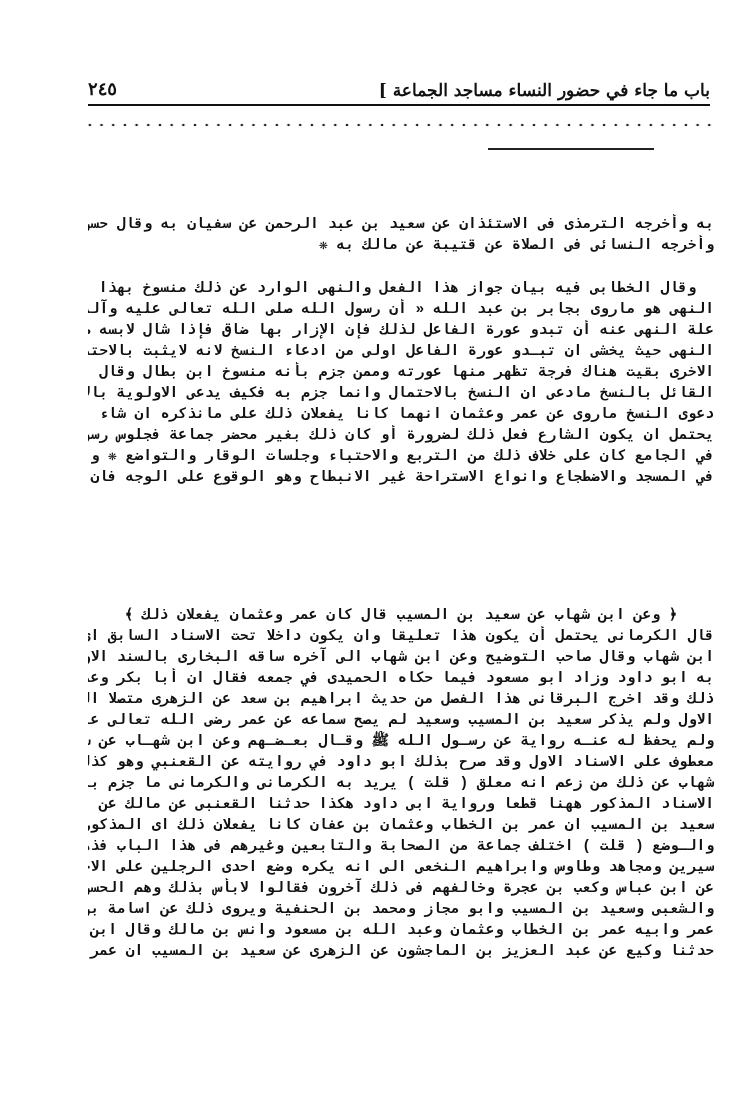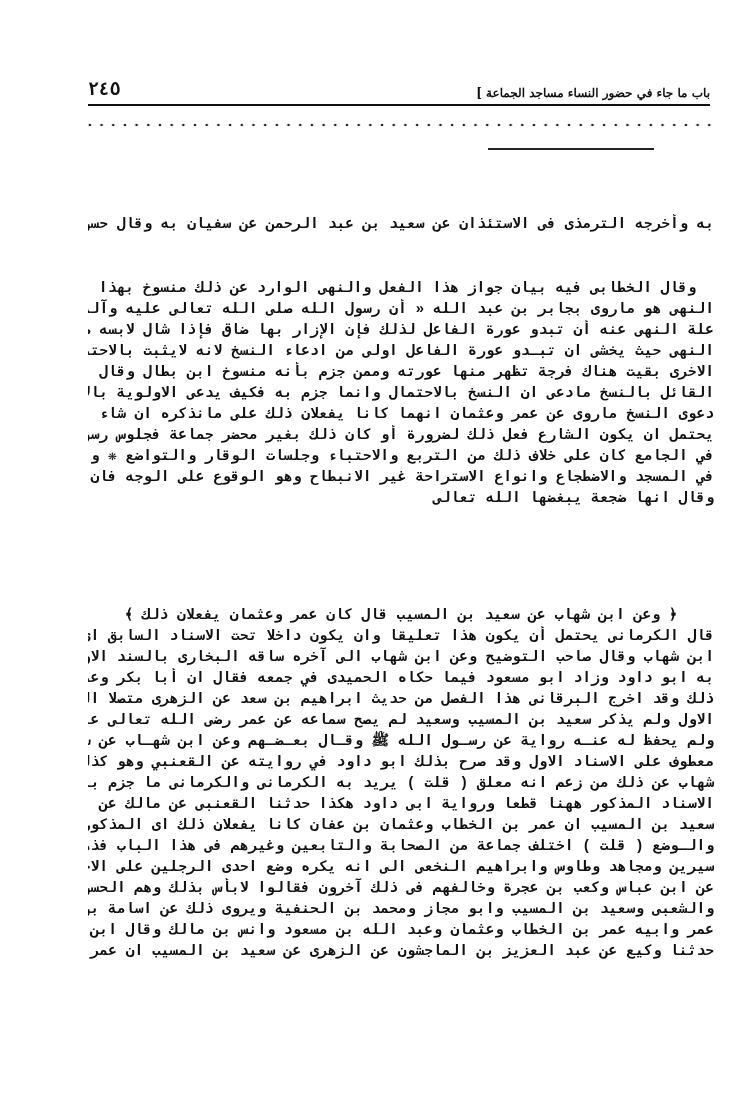--- a/index.html
+++ b/index.html
@@ -30,26 +30,26 @@
       width: 622px;
       height: 30px;
       display: flex;
       flex-direction: row;
       justify-content: space-between;
       align-items: flex-end;
       direction: rtl;
     }
     .header-title {
       font-family: "DejaVu Serif", "Liberation Serif", serif;
-      font-size: 12px;
+      font-size: 17px;
       font-weight: bold;
       white-space: nowrap;
     }
     .page-number {
-      font-family: Liberation Mono, monospace;
+      font-family: Liberation Sans, sans-serif;
       font-size: 18px;
       font-weight: bold;
       white-space: nowrap;
     }
     .header-rule {
       position: absolute;
       left: 88px;
       top: 104px;
       width: 622px;
       height: 2px;
@@ -115,34 +115,34 @@
   <div class="running-header">
     <span class="header-title">باب ما جاء في حضور النساء مساجد الجماعة ]</span>
     <span class="page-number">٢٤٥</span>
   </div>
   <div class="header-rule"></div>
   <div class="dotted-rule"></div>
   <div class="separator-rule"></div>
 
   <div class="text-block block-a">
     <span class="line">به وأخرجه الترمذى فى الاستئذان عن سعيد بن عبد الرحمن عن سفيان به وقال حسن صحيح .</span>
+    <span class="line last">وأخرجه النسائى فى الصلاة عن قتيبة عن مالك به ❋</span>
   </div>
 
   <div class="text-block block-b">
     <span class="line indent">وقال الخطابى فيه بيان جواز هذا الفعل والنهى الوارد عن ذلك منسوخ بهذا الحديث ( قلت )</span>
     <span class="line">النهى هو ماروى بجابر بن عبد الله « أن رسول الله صلى الله تعالى عليه وآله وسلم نهى أن يضع</span>
     <span class="line">علة النهى عنه أن تبدو عورة الفاعل لذلك فإن الإزار بها ضاق فإذا شال لابسه صحيح رجليه فوق</span>
     <span class="line">النهى حيث يخشى ان تبـدو عورة الفاعل اولى من ادعاء النسخ لانه لايثبت بالاحتمال ( قلت )</span>
     <span class="line">الاخرى بقيت هناك فرجة تظهر منها عورته وممن جزم بأنه منسوخ ابن بطال وقال بعضهم محمل</span>
     <span class="line">القائل بالنسخ مادعى ان النسخ بالاحتمال وانما جزم به فكيف يدعى الاولوية بالاحتمال ويقوى</span>
     <span class="line">دعوى النسخ ماروى عن عمر وعثمان انهما كانا يفعلان ذلك على مانذكره ان شاء الله تعالى ويقال</span>
     <span class="line">يحتمل ان يكون الشارع فعل ذلك لضرورة أو كان ذلك بغير محضر جماعة فجلوس رسول الله ﷺ</span>
     <span class="line">في الجامع كان على خلاف ذلك من التربع والاحتباء وجلسات الوقار والتواضع ❋ وفيه جواز الاتكاء</span>
     <span class="line">في المسجد والاضطجاع وانواع الاستراحة غير الانبطاح وهو الوقوع على الوجه فان النبى ﷺ قد نهى</span>
-    <span class="line last">وقال انها ضجعة يبغضها الله تعالى</span>
   </div>
 
   <div class="text-block block-c">
     <span class="line centered">﴿ وعن ابن شهاب عن سعيد بن المسيب قال كان عمر وعثمان يفعلان ذلك ﴾</span>
     <span class="line">قال الكرمانى يحتمل أن يكون هذا تعليقا وان يكون داخلا تحت الاسناد السابق اى عن مالك عن</span>
     <span class="line">ابن شهاب وقال صاحب التوضيح وعن ابن شهاب الى آخره ساقه البخارى بالسند الاول وقد صرح</span>
     <span class="line">به ابو داود وزاد ابو مسعود فيما حكاه الحميدى في جمعه فقال ان أبا بكر وعمر وعثمان كانوا يفعلون</span>
     <span class="line">ذلك وقد اخرج البرقانى هذا الفصل من حديث ابراهيم بن سعد عن الزهرى متصلا القعنبى</span>
     <span class="line">الاول ولم يذكر سعيد بن المسيب وسعيد لم يصح سماعه عن عمر رضى الله تعالى عنه وأدرك عثمان</span>
     <span class="line">ولم يحفظ له عنـه رواية عن رسـول الله ﷺ وقـال بعـضـهم وعن ابن شهـاب عن سعيد بن المسيب</span>

